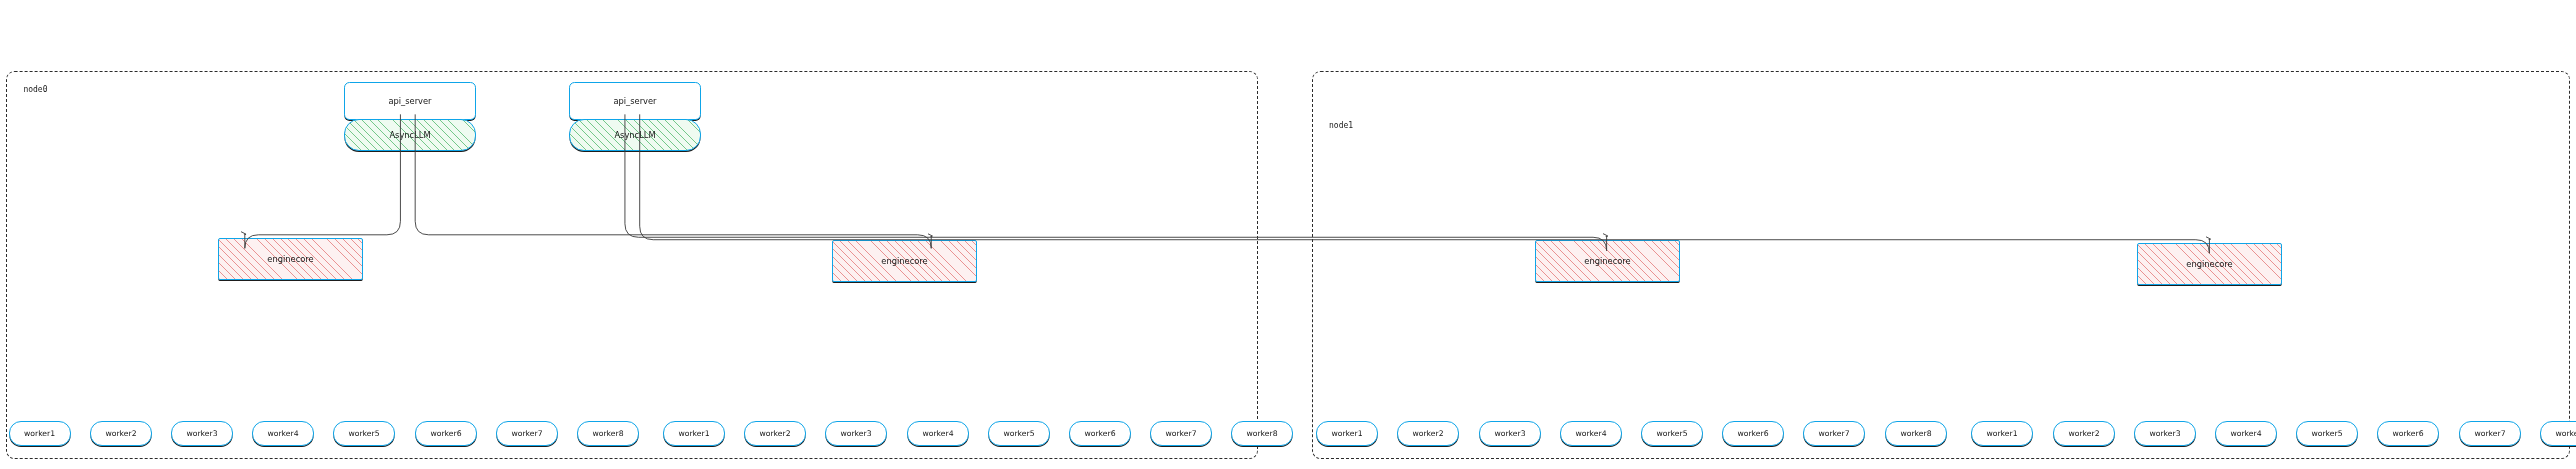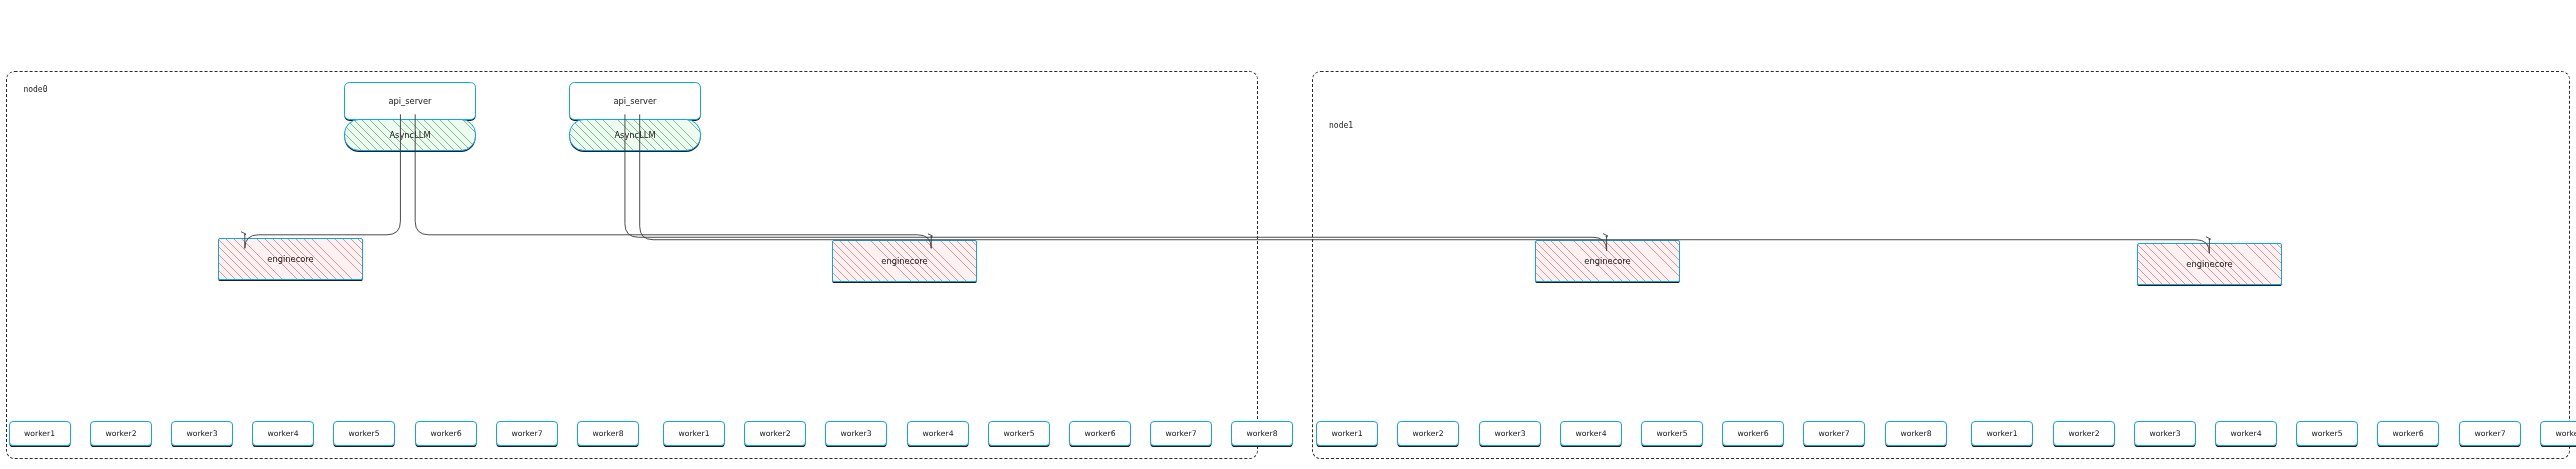--- a/index.html
+++ b/index.html
@@ -30,21 +30,21 @@
   .async{border-radius:15px;
          background-color:#effbf1;
          background-image:repeating-linear-gradient(45deg,
              rgba(95,190,120,.85) 0px, rgba(95,190,120,.85) 0.7px,
              rgba(0,0,0,0) 0.7px, rgba(0,0,0,0) 5.5px);}
   .engine{border-radius:2px;
           background-color:#fdf1f1;
           background-image:repeating-linear-gradient(45deg,
              rgba(230,130,130,.85) 0px, rgba(230,130,130,.85) 0.7px,
              rgba(0,0,0,0) 0.7px, rgba(0,0,0,0) 5.5px);}
-  .worker{border-radius:4px;font-size:7.7px;background:#ffffff;}
+  .worker{border-radius:12px;font-size:7.7px;background:#ffffff;}
 
   
   #wires{position:absolute;left:0;top:0;width:2576px;height:469px;
          pointer-events:none;overflow:visible;}
   #wires path{fill:none;stroke:#3d3d3d;stroke-width:1.5px;}
 </style>
 </head>
 <body>
 
 <div id="stage">

